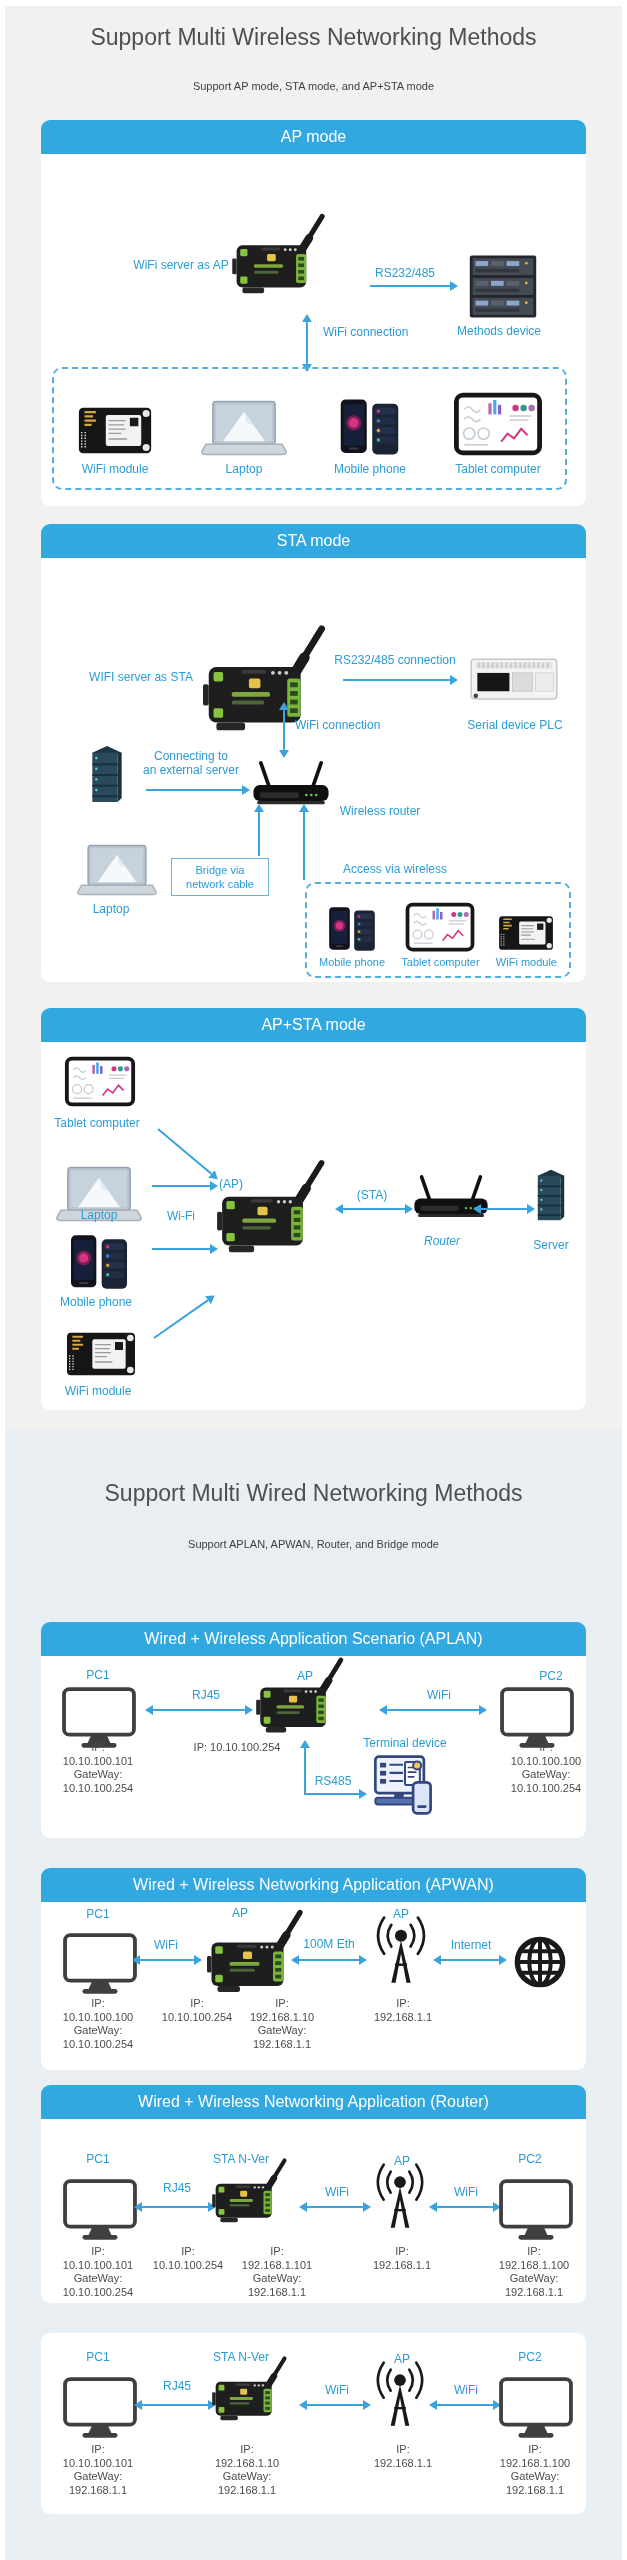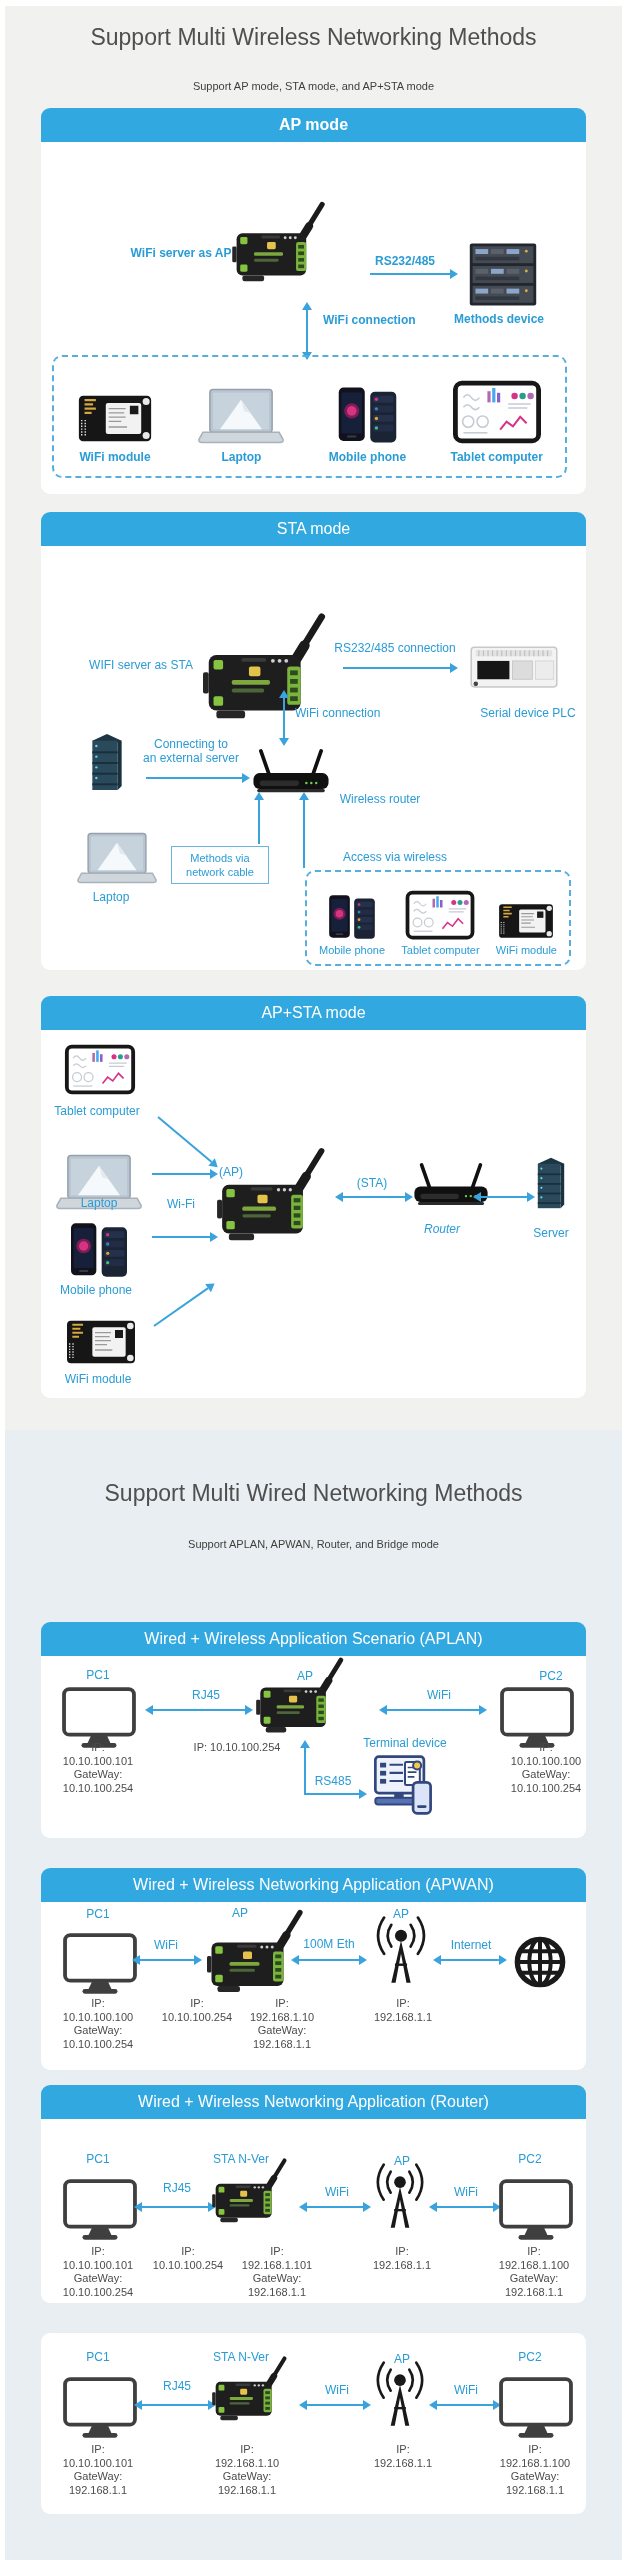--- a/index.html
+++ b/index.html
@@ -199,21 +199,21 @@
       <rect x="62" y="42" width="26" height="46" rx="6" fill="#dbe5f7" stroke="#32477d" stroke-width="4"></rect>
       <rect x="68" y="76" width="14" height="4" rx="2" fill="#32477d"></rect>
     </symbol>
   </defs>
 </svg>
 
 <div class="sec sec1">
   <div class="big-title">Support Multi Wireless Networking Methods</div>
   <div class="sub-title">Support AP mode, STA mode, and AP+STA mode</div>
 
-  <div class="card" style="margin-top:16px;font-weight:bold;">
+  <div class="card" style="margin-top:28px;">
     <div class="card-h">AP mode</div>
     <div class="card-b" style="height:352px;">
       <div class="lbl" style="left:140px;top:104px;">WiFi server as AP</div>
       <svg class="icon" style="left:191px;top:58px;" width="102" height="87">
           <use href="#sym-device"></use>
         </svg>
       <div class="lbl" style="left:364px;top:112px;">RS232/485</div>
       <div class="arh" style="left:329px;top:131px;width:80px;"></div>
       <svg class="icon" style="left:423px;top:100px;" width="78" height="65">
           <use href="#sym-rack"></use>
@@ -255,41 +255,41 @@
     <div class="card-b" style="height:424px;">
       <svg class="icon" style="left:162px;top:65px;" width="134" height="115">
           <use href="#sym-device"></use>
         </svg>
       <div class="lbl" style="left:100px;top:112px;">WIFI server as STA</div>
       <div class="lbl" style="left:354px;top:95px;">RS232/485 connection</div>
       <div class="arh" style="left:302px;top:121px;width:107px;"></div>
       <svg class="icon" style="left:427px;top:92px;" width="92" height="55">
           <use href="#sym-plc"></use>
         </svg>
-      <div class="lbl" style="left:487px;top:160px;">Serial device PLC</div>
+      <div class="lbl" style="left:474px;top:160px;">Serial device PLC</div>
       <div class="arv d" style="left:242px;top:152px;height:40px;"></div>
       <div class="lbl lft" style="left:254px;top:160px;">WiFi connection</div>
       <svg class="icon" style="left:46px;top:184px;" width="40" height="64">
           <use href="#sym-tower"></use>
         </svg>
       <div class="lbl" style="left:150px;top:191px;">
         <span class="l2">Connecting to</span>
         <span class="l2">an external server</span>
       </div>
       <div class="arh" style="left:105px;top:231px;width:96px;"></div>
       <svg class="icon" style="left:210px;top:200px;" width="80" height="48">
           <use href="#sym-router"></use>
         </svg>
       <div class="lbl" style="left:339px;top:246px;">Wireless router</div>
       <svg class="icon" style="left:36px;top:286px;" width="80" height="52">
           <use href="#sym-laptop"></use>
         </svg>
       <div class="lbl" style="left:70px;top:344px;">Laptop</div>
       <div class="acc-box" style="left:130px;top:300px;width:98px;">
-        <span style="display:block">Methods via</span>
+        <span style="display:block">Bridge via</span>
         <span style="display:block">network cable</span>
       </div>
       <div class="arv up" style="left:217px;top:254px;height:44px;"></div>
       <div class="arv up" style="left:262px;top:254px;height:68px;"></div>
       <div class="lbl" style="left:354px;top:304px;">Access via wireless</div>
       <div class="dash small" style="left:264px;top:324px;width:266px;height:96px;padding:0 12px 8px;">
         <div class="ditem">
           <svg width="50" height="46">
               <use href="#sym-phones"></use>
             </svg>

